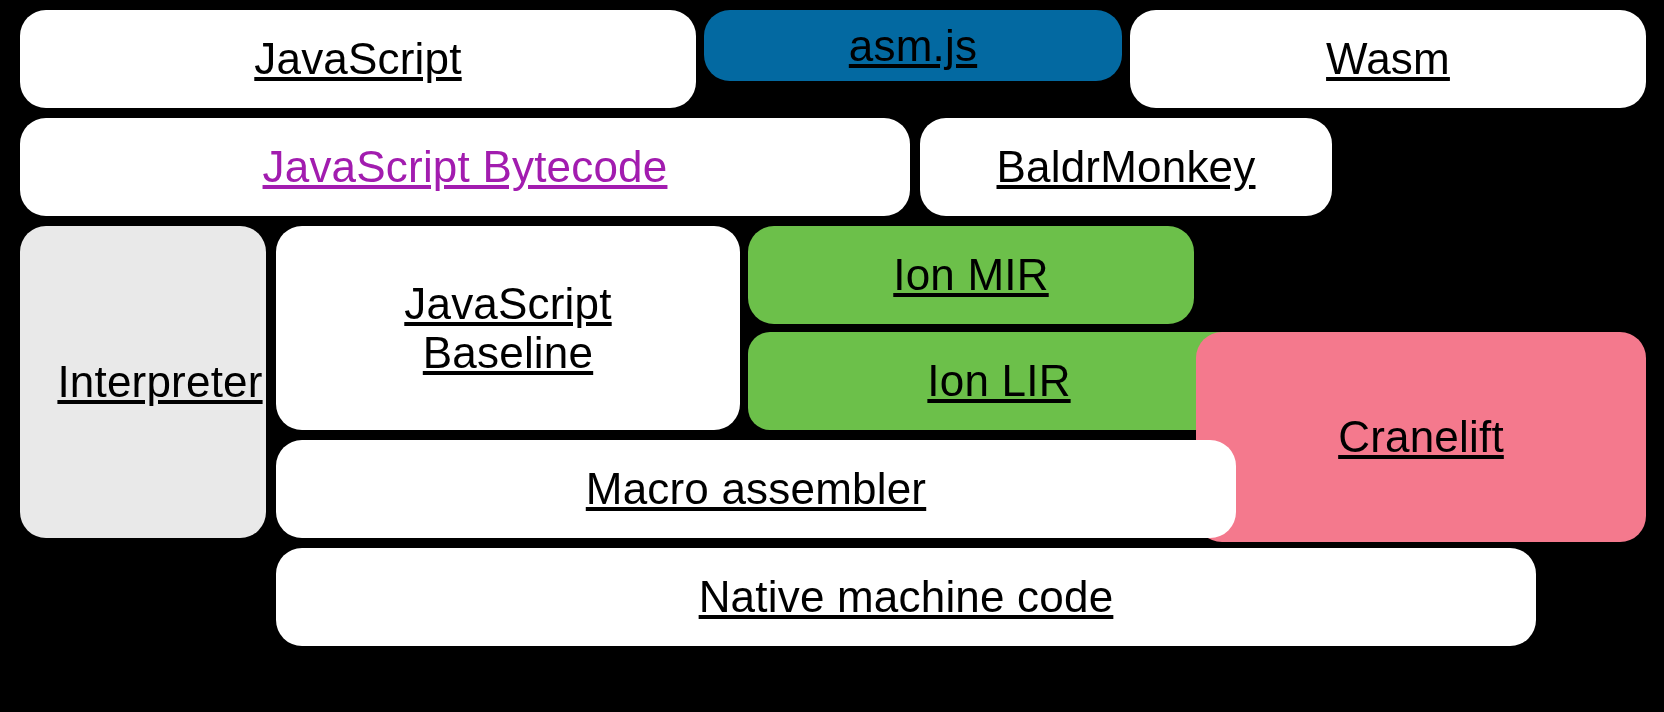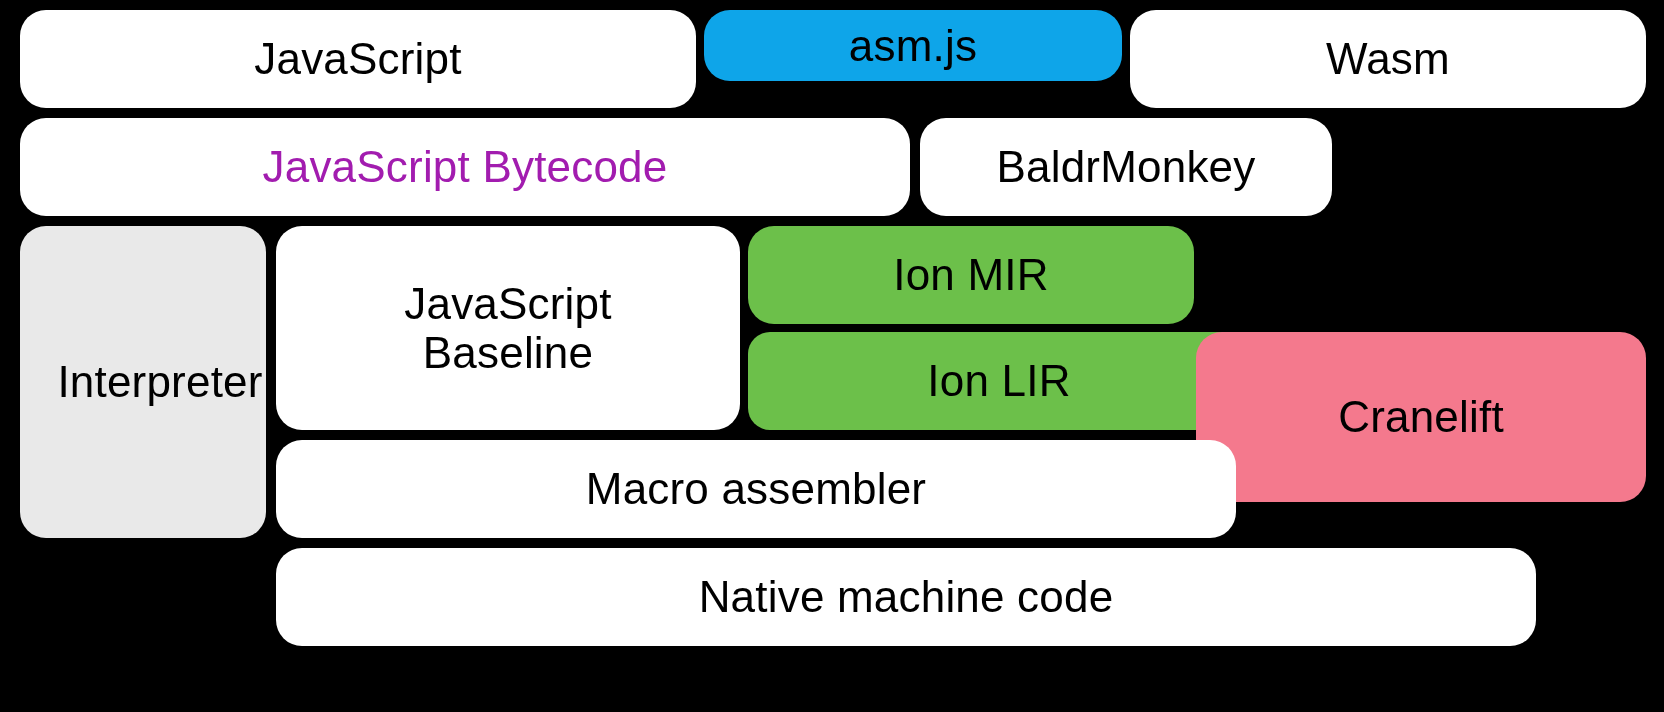--- a/index.html
+++ b/index.html
@@ -28,36 +28,37 @@
     justify-content: center;
     text-align: center;
     color: #000000;
     font-size: 44px;
     font-weight: 400;
     line-height: 1.12;
     letter-spacing: 0.2px;
     white-space: pre-line;
     padding: 2px 10px;
     overflow: hidden;
+    text-decoration: underline;
   }
   .fill-white  { background: #ffffff; }
   .fill-grey   { background: #e9e9e9; }
   .fill-green  { background: #6cc04a; }
   .fill-red    { background: #f4798d; }
 </style>
 </head>
 <body>
 
 <div id="stage" style="background: rgb(0, 0, 0);">
     <div class="node fill-white" style="left: 20px; top: 10px; width: 676px; height: 98px; border-radius: 26px; background: rgb(255, 255, 255); color: rgb(0, 0, 0);"><span>JavaScript</span></div>
-    <div class="node fill-white" style="left: 704px; top: 10px; width: 418px; height: 71px; border-radius: 26px; background: #0ea5e9; color: rgb(0, 0, 0);"><span>asm.js</span></div>
+    <div class="node fill-white" style="left: 704px; top: 10px; width: 418px; height: 71px; border-radius: 26px; background: #0369a1; color: rgb(0, 0, 0);"><span>asm.js</span></div>
     <div class="node fill-white" style="left: 1130px; top: 10px; width: 516px; height: 98px; border-radius: 26px; background: rgb(255, 255, 255); color: rgb(0, 0, 0);"><span>Wasm</span></div>
     <div class="node fill-white" style="left: 20px; top: 118px; width: 890px; height: 98px; border-radius: 26px; background: rgb(255, 255, 255); color: #a21caf;"><span>JavaScript Bytecode</span></div>
     <div class="node fill-white" style="left: 920px; top: 118px; width: 412px; height: 98px; border-radius: 26px; background: rgb(255, 255, 255); color: rgb(0, 0, 0);"><span>BaldrMonkey</span></div>
     <div class="node fill-grey" style="left: 20px; top: 226px; width: 246px; height: 312px; border-radius: 26px; background: rgb(233, 233, 233); color: rgb(0, 0, 0); padding-left: 44px;"><span>Interpreter</span></div>
     <div class="node fill-white" style="left: 276px; top: 226px; width: 464px; height: 204px; border-radius: 26px; background: rgb(255, 255, 255); color: rgb(0, 0, 0);"><span>JavaScript
 Baseline</span></div>
     <div class="node fill-green" style="left: 748px; top: 226px; width: 446px; height: 98px; border-radius: 26px; background: rgb(108, 192, 74); color: rgb(0, 0, 0);"><span>Ion MIR</span></div>
     <div class="node fill-green" style="left: 748px; top: 332px; width: 502px; height: 98px; border-radius: 22px; background: rgb(108, 192, 74); color: rgb(0, 0, 0);"><span>Ion LIR</span></div>
-    <div class="node fill-red" style="left: 1196px; top: 332px; width: 450px; height: 170px; border-radius: 26px; background: rgb(244, 121, 141); color: rgb(0, 0, 0);"><span>Cranelift</span></div>
+    <div class="node fill-red" style="left: 1196px; top: 332px; width: 450px; height: 210px; border-radius: 26px; background: rgb(244, 121, 141); color: rgb(0, 0, 0);"><span>Cranelift</span></div>
     <div class="node fill-white" style="left: 276px; top: 440px; width: 960px; height: 98px; border-radius: 26px; background: rgb(255, 255, 255); color: rgb(0, 0, 0);"><span>Macro assembler</span></div>
     <div class="node fill-white" style="left: 276px; top: 548px; width: 1260px; height: 98px; border-radius: 26px; background: rgb(255, 255, 255); color: rgb(0, 0, 0);"><span>Native machine code</span></div>
   </div>
 
 </body></html>

